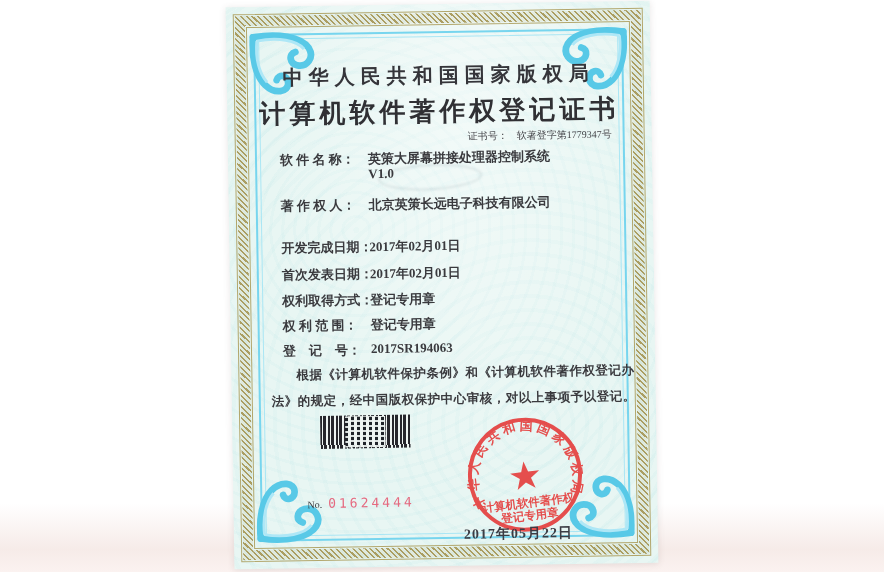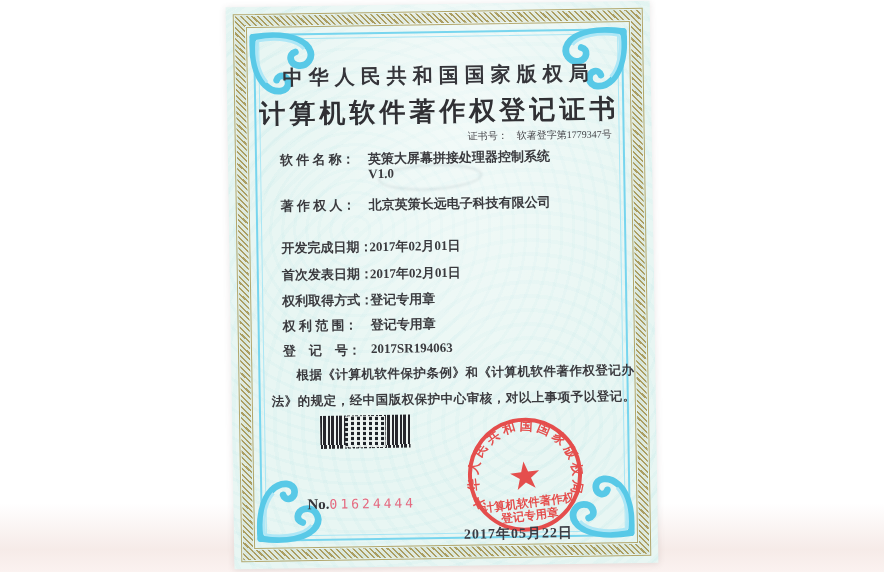--- a/index.html
+++ b/index.html
@@ -82,21 +82,21 @@
     background: repeating-linear-gradient(90deg,#26262c 0 2px,#eef4f2 2px 3px,#26262c 3px 6px,#eef4f2 6px 8px);
   }
   .barcode .matrix {
     position:absolute; left:25px; top:1px; width:40px; height:31px;
     background:
       repeating-linear-gradient(0deg, rgba(238,244,242,.9) 0 2px, transparent 2px 5px),
       repeating-linear-gradient(90deg,#20242a 0 3px, #eef4f2 3px 6px);
   }
 
   .serial { position:absolute; left:74px; top:490px; display:flex; align-items:baseline; }
-  .serial .no { font-size:15px; font-weight:bold; color:#35353a; margin-right:0; }
+  .serial .no { font-size:10px; font-weight:normal; color:#35353a; margin-right:6px; }
   .serial .num { font-family:"DejaVu Sans Mono", monospace; font-size:13px;
                  letter-spacing:3px; color:#e56a80; }
 
   
   .seal { position:absolute; left:232px; top:412px; width:120px; height:120px;
           transform: rotate(-6deg); opacity:.92; }
   .issue-date {
     position:absolute; left:230px; top:522px; font-size:14px; font-weight:bold;
     letter-spacing:1px; color:#3c3c44;
   }

